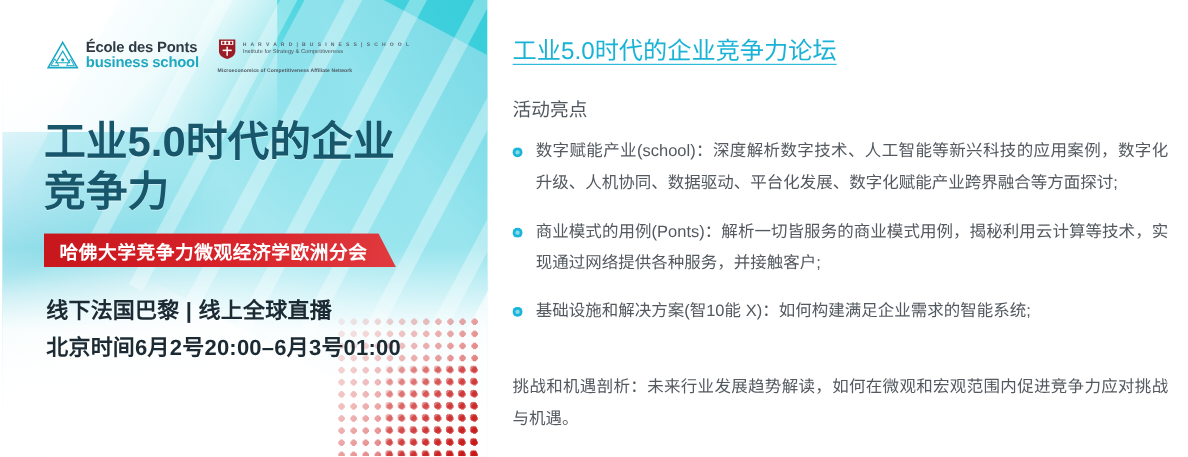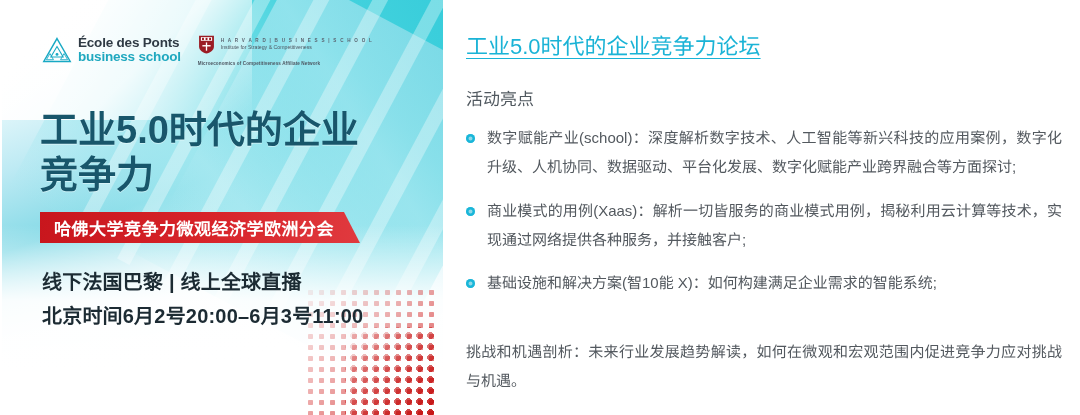--- a/index.html
+++ b/index.html
@@ -355,37 +355,37 @@
     </div>
 
     <div class="poster-title">
       <span class="t-line">工业5.0时代的企业</span>
       <span class="t-line">竞争力</span>
     </div>
 
     <div class="ribbon">哈佛大学竞争力微观经济学欧洲分会</div>
 
     <div class="poster-line l1">线下法国巴黎 | 线上全球直播</div>
-    <div class="poster-line l2">北京时间6月2号20:00–6月3号11:00</div>
+    <div class="poster-line l2">北京时间6月2号20:00–6月3号01:00</div>
   </div>
 
   <div class="article">
 
     <a class="article-heading" href="#">工业5.0时代的企业竞争力论坛</a>
 
     <div class="article-subhead">活动亮点</div>
 
     <ul class="bullet-list">
       <li class="bullet-item">
         <span class="bullet-dot"></span>
         <span>数字赋能产业(school)：深度解析数字技术、人工智能等新兴科技的应用案例，数字化升级、人机协同、数据驱动、平台化发展、数字化赋能产业跨界融合等方面探讨;</span>
       </li>
       <li class="bullet-item">
         <span class="bullet-dot"></span>
-        <span>商业模式的用例(Xaas)：解析一切皆服务的商业模式用例，揭秘利用云计算等技术，实现通过网络提供各种服务，并接触客户;</span>
+        <span>商业模式的用例(Ponts)：解析一切皆服务的商业模式用例，揭秘利用云计算等技术，实现通过网络提供各种服务，并接触客户;</span>
       </li>
       <li class="bullet-item">
         <span class="bullet-dot"></span>
         <span>基础设施和解决方案(智10能 X)：如何构建满足企业需求的智能系统;</span>
       </li>
     </ul>
 
     <div class="article-closing">挑战和机遇剖析：未来行业发展趋势解读，如何在微观和宏观范围内促进竞争力应对挑战与机遇。</div>
   </div>
 

